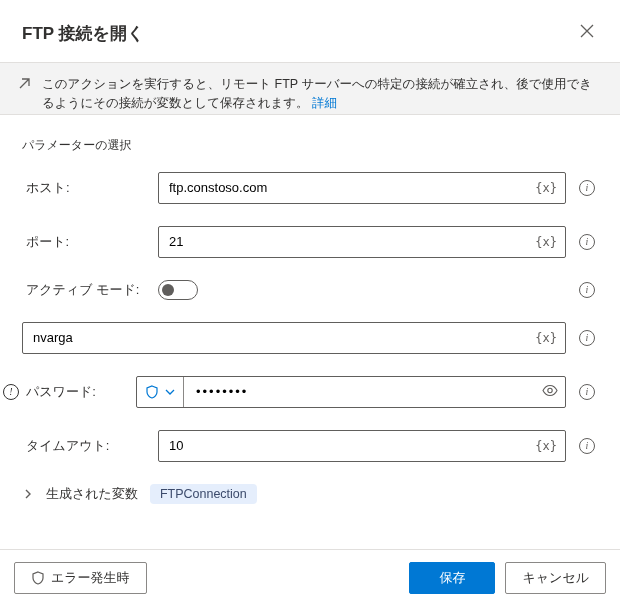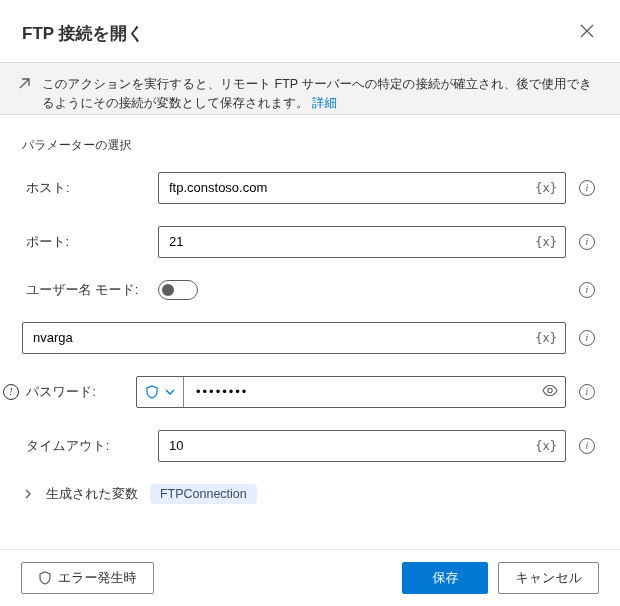--- a/index.html
+++ b/index.html
@@ -187,21 +187,21 @@
     background: #e5eefc;
     color: #3b4a6b;
     padding: 3px 10px;
     border-radius: 4px;
     font-size: 12.5px;
   }
   .footer {
     position: absolute;
     left: 0; right: 0; bottom: 0;
     border-top: 1px solid #e1dfdd;
-    padding: 12px 21px;
+    padding: 12px 14px;
     display: flex;
     align-items: center;
     justify-content: space-between;
     background: #fff;
   }
   .btn {
     height: 32px;
     padding: 0 16px;
     font-size: 13px;
     border-radius: 2px;
@@ -278,21 +278,21 @@
         <input type="text" value="21" style="">
         <span class="var-mark">{x}</span>
       </div>
     </div>
     <div class="hint-col">
         <span class="icon-info">i</span>
       </div>
   </div>
 
   <div class="form-row">
-    <div class="label-col">ユーザー名 モード:</div>
+    <div class="label-col">アクティブ モード:</div>
     <div class="input-col">
       <div class="toggle">
         <div class="toggle-knob"></div>
       </div>
     </div>
     <div class="hint-col">
         <span class="icon-info">i</span>
       </div>
   </div>
 

